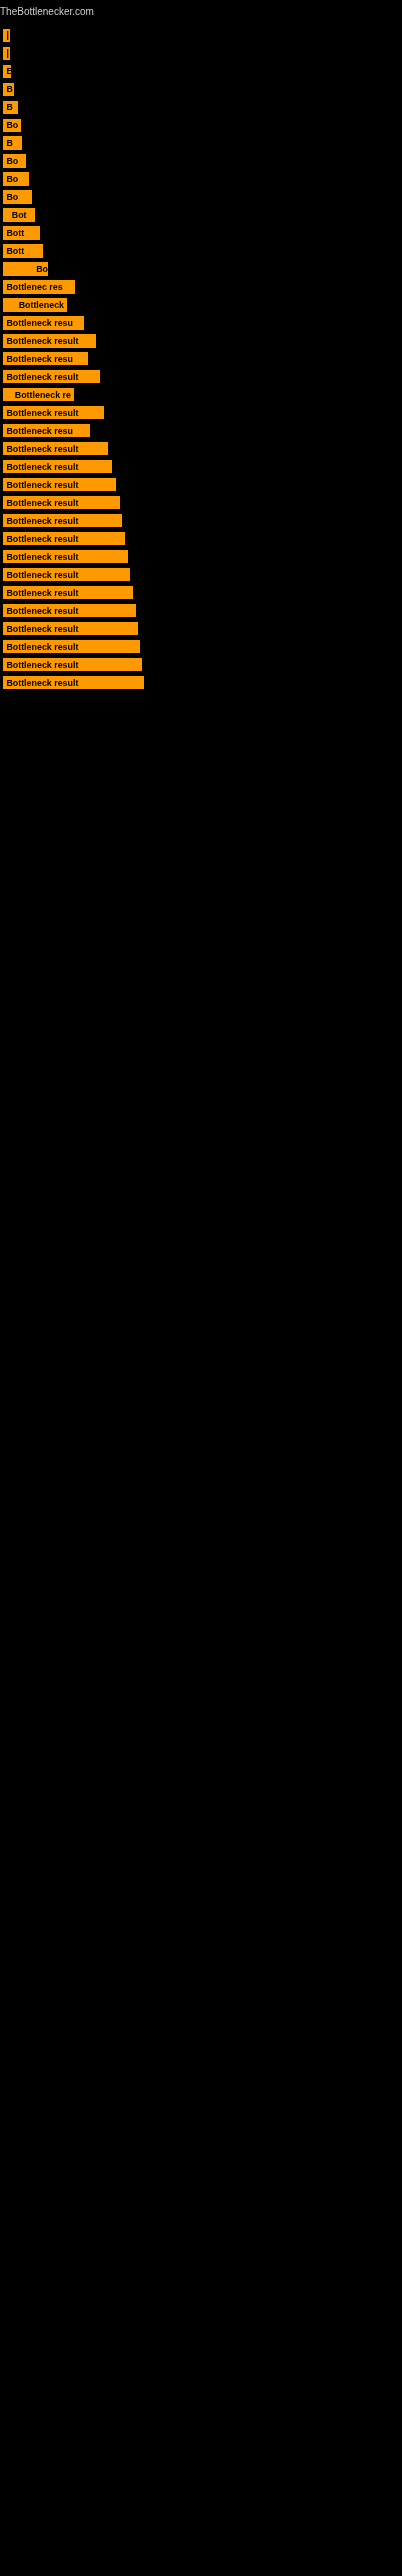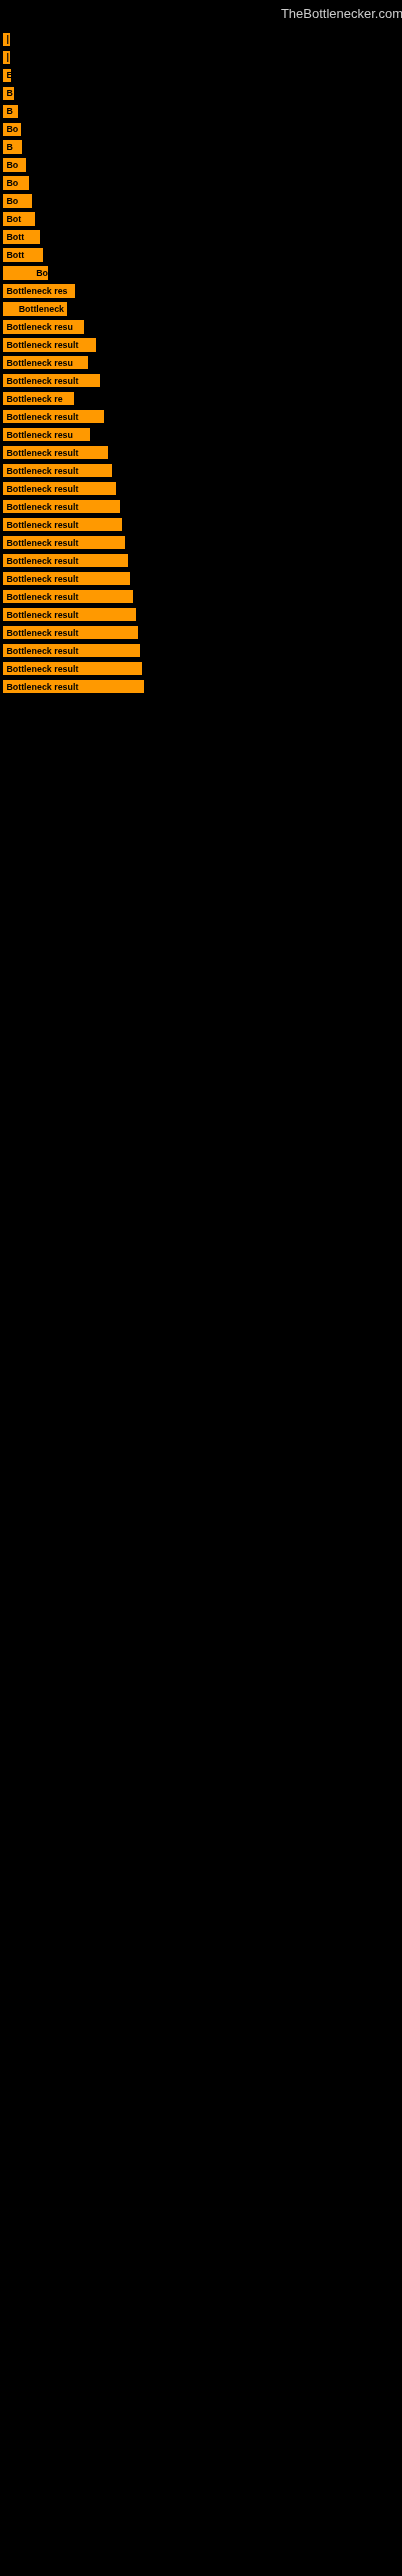--- a/index.html
+++ b/index.html
@@ -9,22 +9,22 @@
     }
     body {
       background-color: #000;
       width: 403px;
       min-height: 2576px;
       font-family: Arial, sans-serif;
       position: relative;
     }
     .site-title {
       color: #ccc;
-      font-size: 13px;
-      text-align: right;
+      font-size: 10px;
+      text-align: left;
       padding: 6.4px 0 3.2px 0;
     }
     .bars-container {
       padding: 8px 0 0 0;
     }
     .bar-row {
       display: flex;
       align-items: center;
       margin-bottom: 4.8px;
       padding-left: 3.2px;
@@ -74,51 +74,51 @@
     <div class="bar-row">
       <span class="bar-label" style="width: 22.5px; min-width: 22.5px;">Bo</span>
     </div>
     <div class="bar-row">
       <span class="bar-label" style="width: 26px; min-width: 26px;">Bo</span>
     </div>
     <div class="bar-row">
       <span class="bar-label" style="width: 29px; min-width: 29px;">Bo</span>
     </div>
     <div class="bar-row">
-      <span class="bar-label" style="width: 32px; min-width: 32px;">Bot</span>
+      <span class="bar-label" style="width: 32px; min-width: 32px; text-align: center;">Bot</span>
     </div>
     <div class="bar-row">
       <span class="bar-label" style="width: 37px; min-width: 37px;">Bott</span>
     </div>
     <div class="bar-row">
       <span class="bar-label" style="width: 40px; min-width: 40px;">Bott</span>
     </div>
     <div class="bar-row">
       <span class="bar-label" style="width: 45px; min-width: 45px; padding-left: 33px;">Bottle</span>
     </div>
     <div class="bar-row">
-      <span class="bar-label" style="width: 72px; min-width: 72px;">Bottleneck res</span>
+      <span class="bar-label" style="width: 72px; min-width: 72px;">Bottlenec res</span>
     </div>
     <div class="bar-row">
       <span class="bar-label" style="width: 64px; min-width: 64px; text-align: right;">Bottleneck</span>
     </div>
     <div class="bar-row">
       <span class="bar-label" style="width: 81px; min-width: 81px;">Bottleneck resu</span>
     </div>
     <div class="bar-row">
       <span class="bar-label" style="width: 93px; min-width: 93px;">Bottleneck result</span>
     </div>
     <div class="bar-row">
       <span class="bar-label" style="width: 85px; min-width: 85px;">Bottleneck resu</span>
     </div>
     <div class="bar-row">
       <span class="bar-label" style="width: 97px; min-width: 97px;">Bottleneck result</span>
     </div>
     <div class="bar-row">
-      <span class="bar-label" style="width: 71px; min-width: 71px;">Bottleneck re</span>
+      <span class="bar-label" style="width: 71px; min-width: 71px; text-align: right;">Bottleneck re</span>
     </div>
     <div class="bar-row">
       <span class="bar-label" style="width: 101px; min-width: 101px;">Bottleneck result</span>
     </div>
     <div class="bar-row">
       <span class="bar-label" style="width: 87px; min-width: 87px;">Bottleneck resu</span>
     </div>
     <div class="bar-row">
       <span class="bar-label" style="width: 105px; min-width: 105px;">Bottleneck result</span>
     </div>

